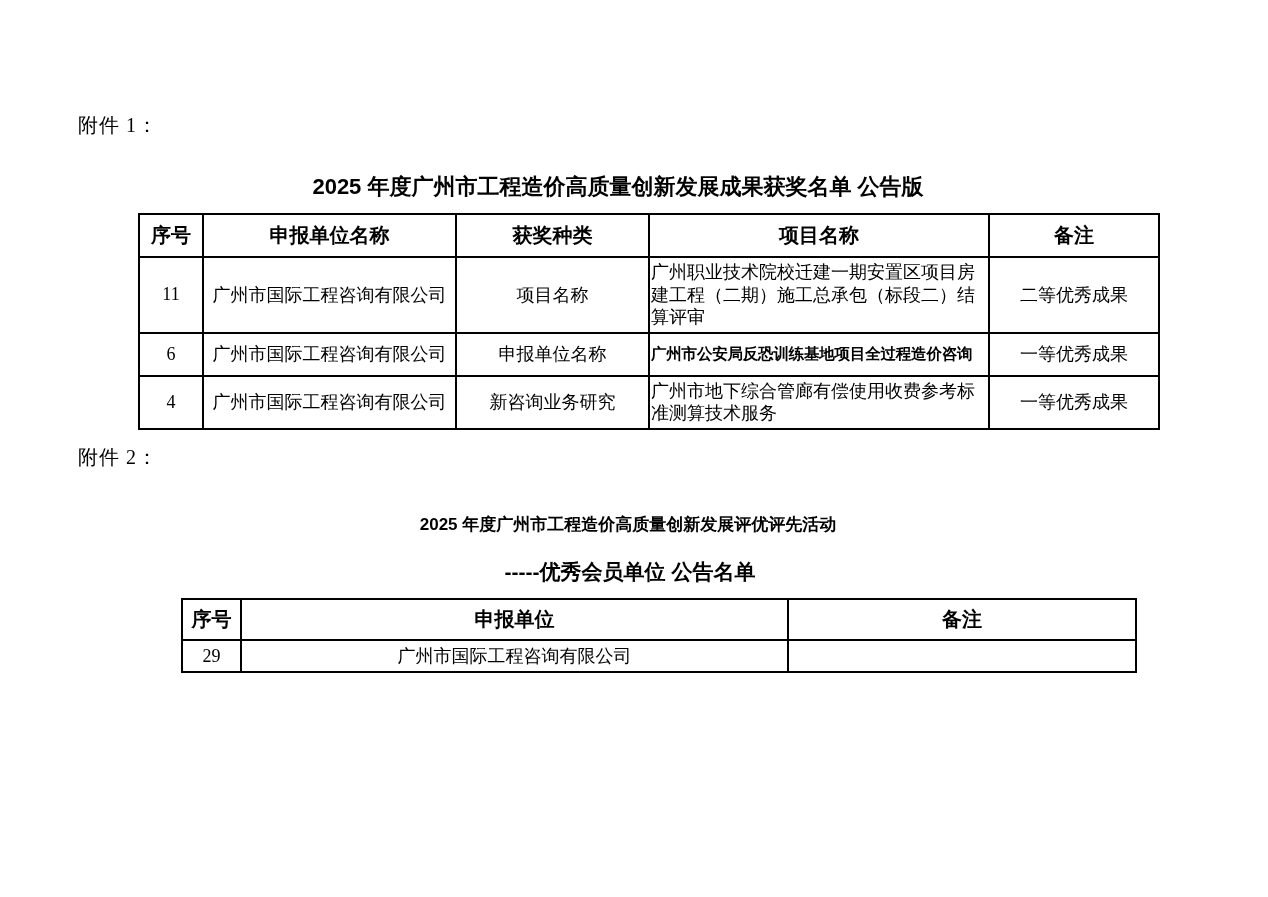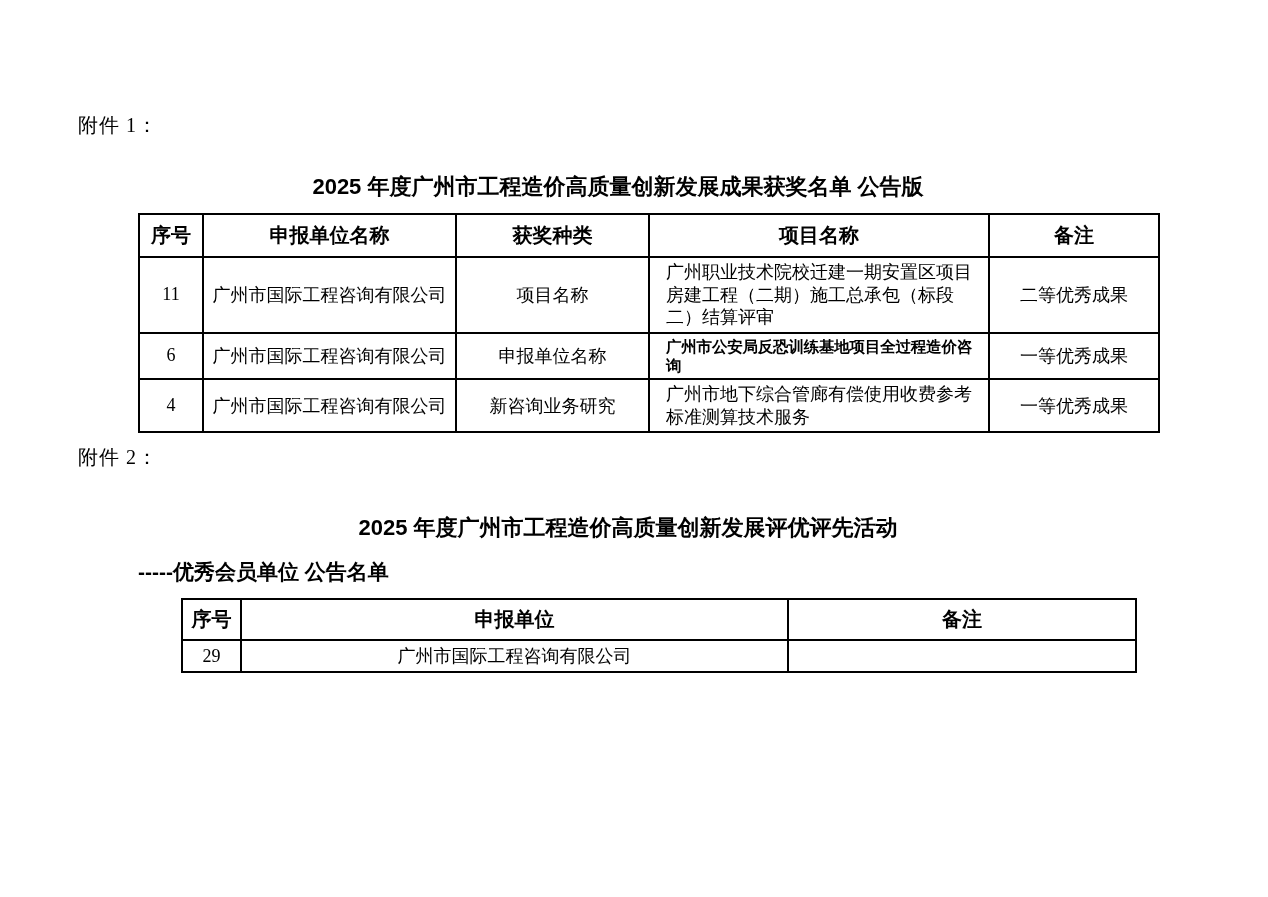--- a/index.html
+++ b/index.html
@@ -36,31 +36,31 @@
   #title1 {
     left: 108px;
     width: 1020px;
     top: 172px;
     font-size: 22px;
   }
   #title2 {
     left: 151px;
     width: 954px;
     top: 513px;
-    font-size: 22px;
+    font-size: 17px;
   }
   #subtitle {
     position: absolute;
-    left: 138px;
+    left: 153px;
     width: 954px;
     top: 558px;
     font-size: 21px;
     font-weight: bold;
     font-family: "Liberation Sans", "DejaVu Sans", sans-serif;
-    text-align: left;
+    text-align: center;
     white-space: nowrap;
   }
 
   table.doc-table {
     position: absolute;
     border-collapse: collapse;
     table-layout: fixed;
     margin-left: 30px;
   }
   table.doc-table th,
@@ -81,21 +81,21 @@
   }
 
   #table1 { left: 108px; top: 213px; width: 1020px; }
   #table1 .row-header  { height: 43px; }
   #table1 .row-body-1  { height: 67px; }
   #table1 .row-body-2  { height: 43px; }
   #table1 .row-body-3  { height: 43px; }
   #table1 td.c-project {
     text-align: left;
     line-height: 1.25;
-    padding: 3px 16px;
+    padding: 3px 1px;
   }
   #table1 td.c-project.project-sm {
     font-size: 15.5px;
     letter-spacing: -0.2px;
     font-weight: bold;
   }
 
   #table2 { left: 151px; top: 598px; width: 954px; }
   #table2 .row-header { height: 41px; }
   #table2 .row-body-1 { height: 32px; }

